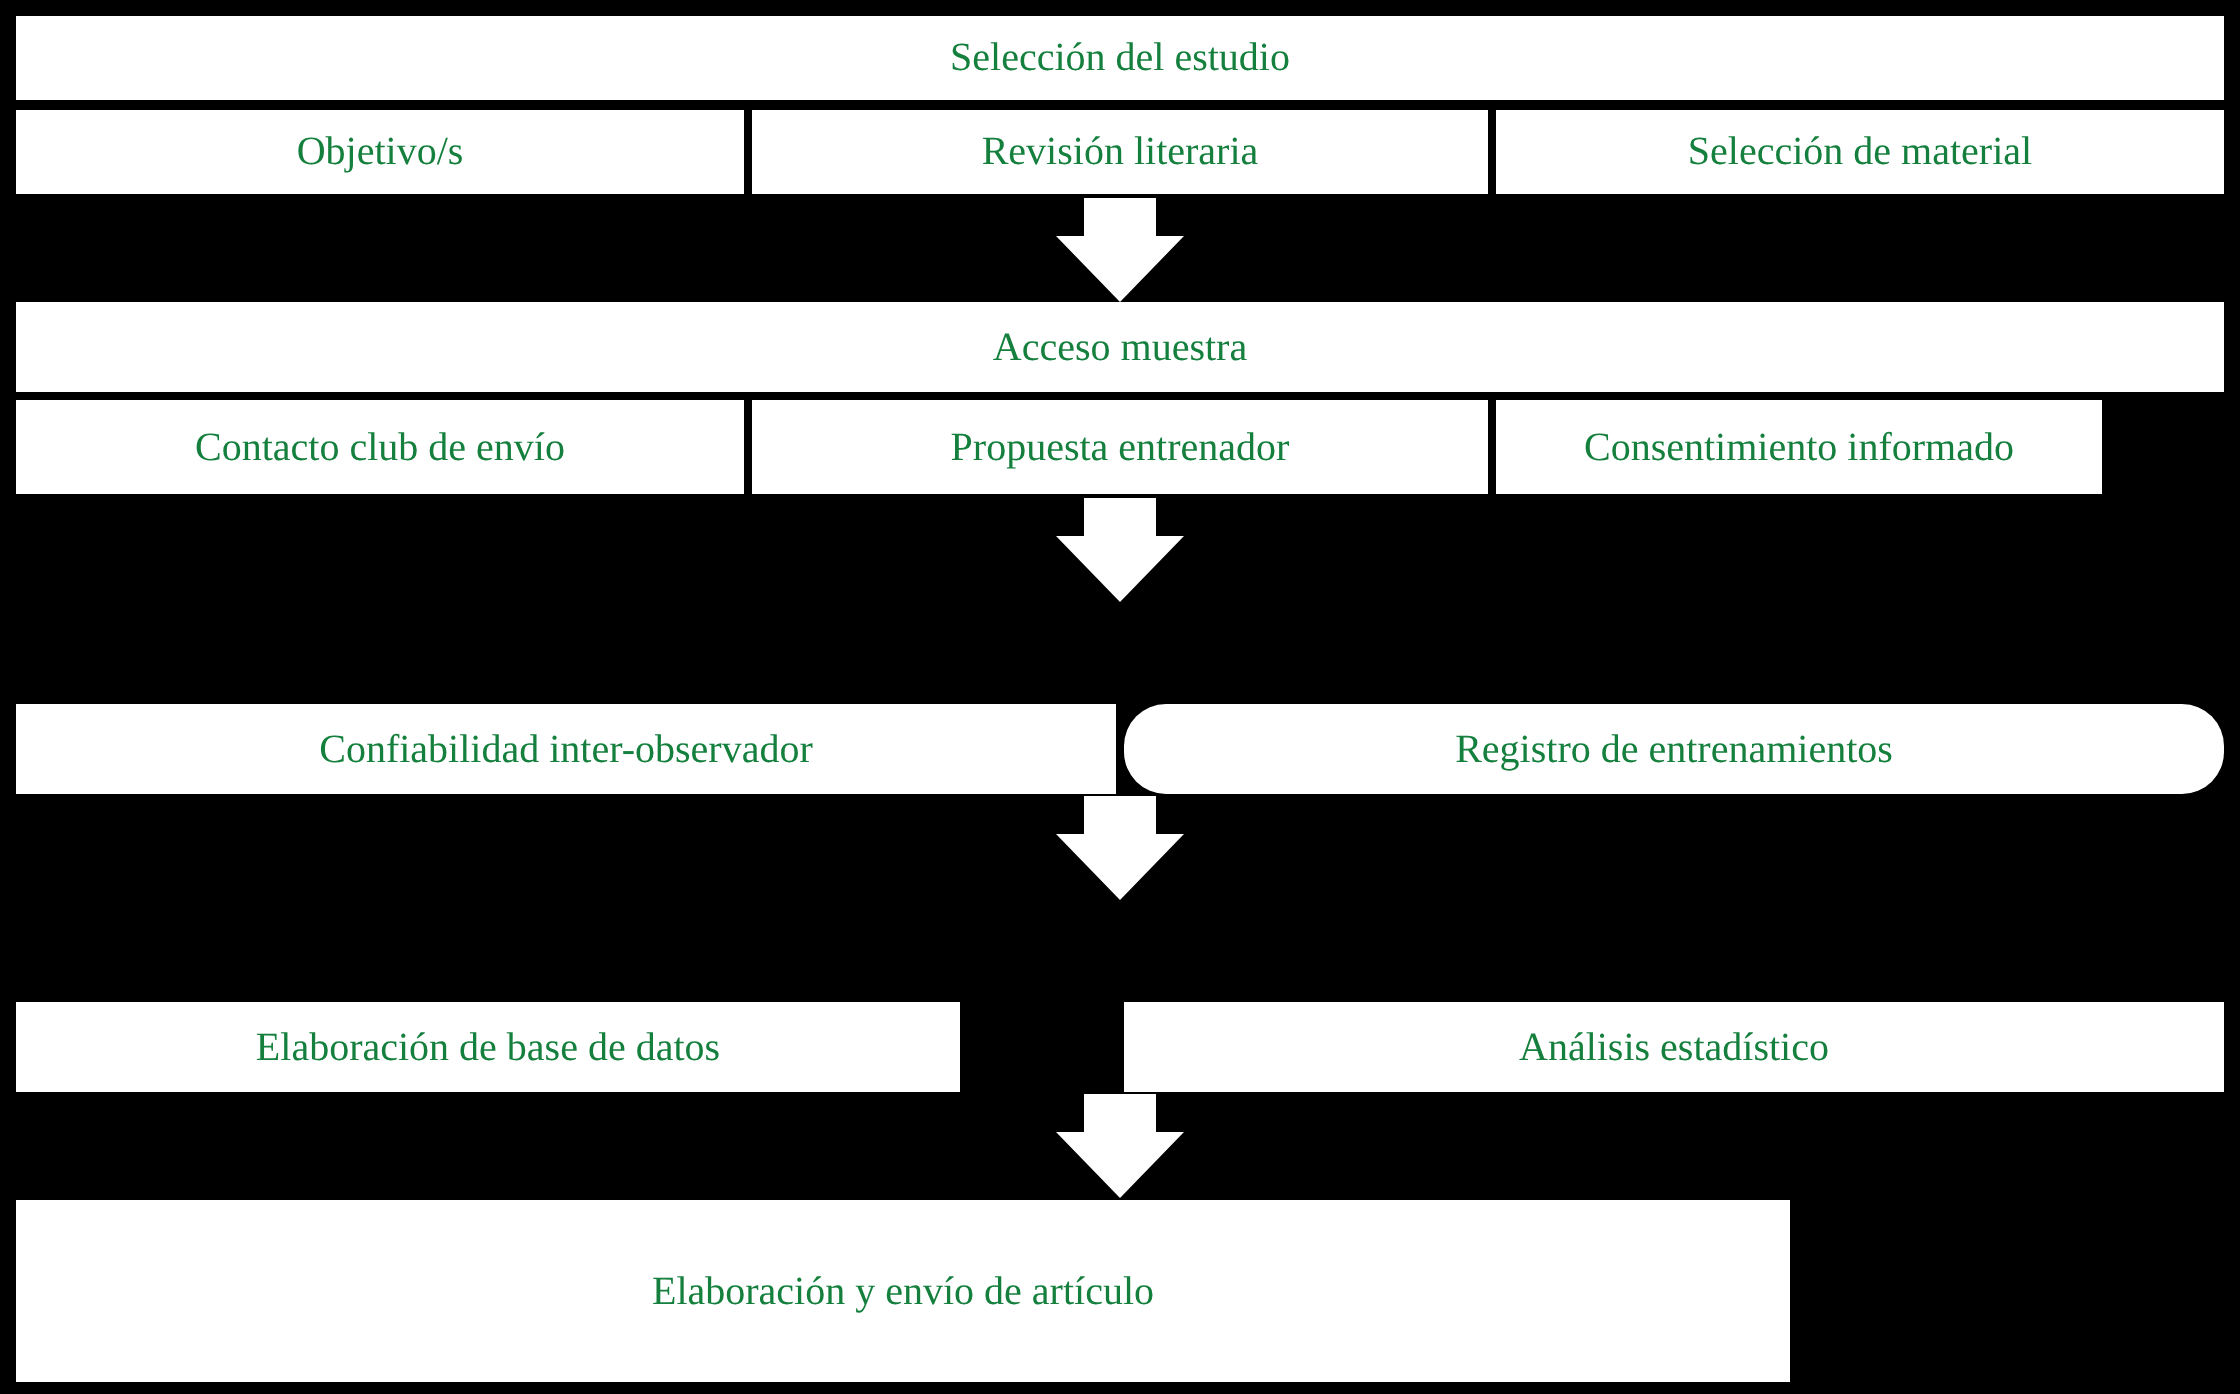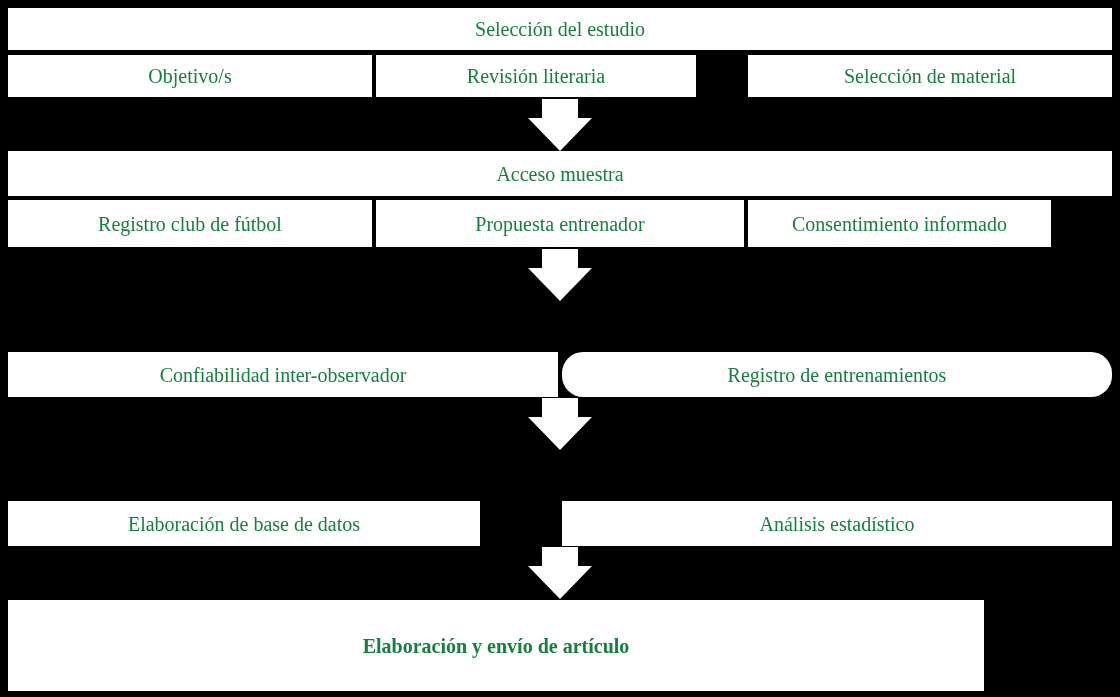--- a/index.html
+++ b/index.html
@@ -35,30 +35,30 @@
   }
 </style>
 </head>
 <body>
 
 <div class="canvas">
 
   <div class="box" style="top:8px; left:8px; width:1104px; height:42px;">Selección del estudio</div>
 
   <div class="box" style="top:55px; left:8px; width:364px; height:42px;">Objetivo/s</div>
-  <div class="box" style="top:55px; left:376px; width:320px; height:42px;">Revisión literaria</div>
+  <div class="box" style="top:55px; left:376px; width:368px; height:42px;">Revisión literaria</div>
   <div class="box" style="top:55px; left:748px; width:364px; height:42px;">Selección de material</div>
 
   <svg class="arrow" style="top:99px;" viewBox="0 0 64 52">
     <polygon points="14,0 50,0 50,19 64,19 32,52 0,19 14,19" fill="#ffffff"></polygon>
   </svg>
 
   <div class="box" style="top:151px; left:8px; width:1104px; height:45px;">Acceso muestra</div>
 
-  <div class="box" style="top:200px; left:8px; width:364px; height:47px;">Registro club de fútbol</div>
+  <div class="box" style="top:200px; left:8px; width:364px; height:47px;">Contacto club de envío</div>
   <div class="box" style="top:200px; left:376px; width:368px; height:47px;">Propuesta entrenador</div>
   <div class="box" style="top:200px; left:748px; width:303px; height:47px;">Consentimiento informado</div>
 
   <svg class="arrow" style="top:249px;" viewBox="0 0 64 52">
     <polygon points="14,0 50,0 50,19 64,19 32,52 0,19 14,19" fill="#ffffff"></polygon>
   </svg>
 
 
   <div class="box" style="top:352px; left:8px; width:550px; height:45px;text-align:center;">Confiabilidad inter-observador</div>
   <div class="box" style="top:352px; left:562px; width:550px; height:45px;border-radius:21px;">Registro de entrenamientos</div>
@@ -68,15 +68,15 @@
   </svg>
 
 
   <div class="box" style="top:501px; left:8px; width:472px; height:45px;">Elaboración de base de datos</div>
   <div class="box" style="top:501px; left:562px; width:550px; height:45px;">Análisis estadístico</div>
 
   <svg class="arrow" style="top:547px;" viewBox="0 0 64 52">
     <polygon points="14,0 50,0 50,19 64,19 32,52 0,19 14,19" fill="#ffffff"></polygon>
   </svg>
 
-  <div class="box" style="top:600px; left:8px; width:976px; height:91px;font-weight:bold;">Elaboración y envío de artículo</div>
+  <div class="box" style="top:600px; left:8px; width:887px; height:91px;">Elaboración y envío de artículo</div>
 
 </div>
 
 </body></html>

